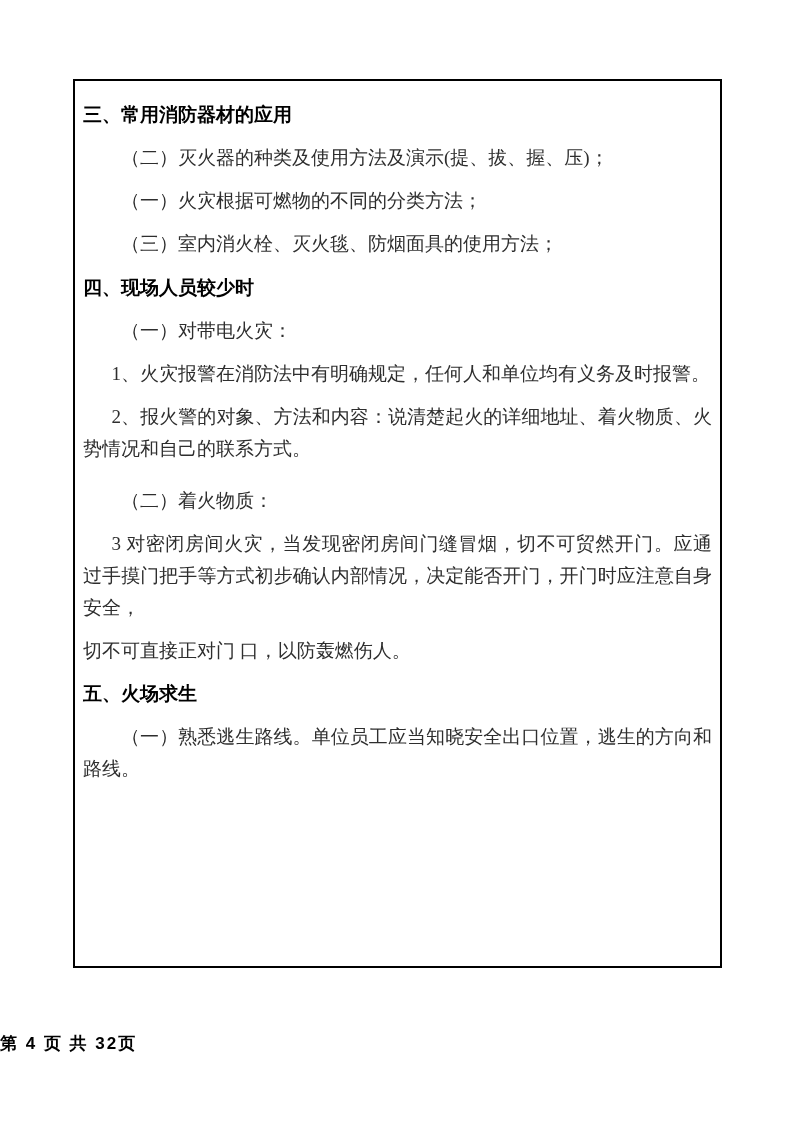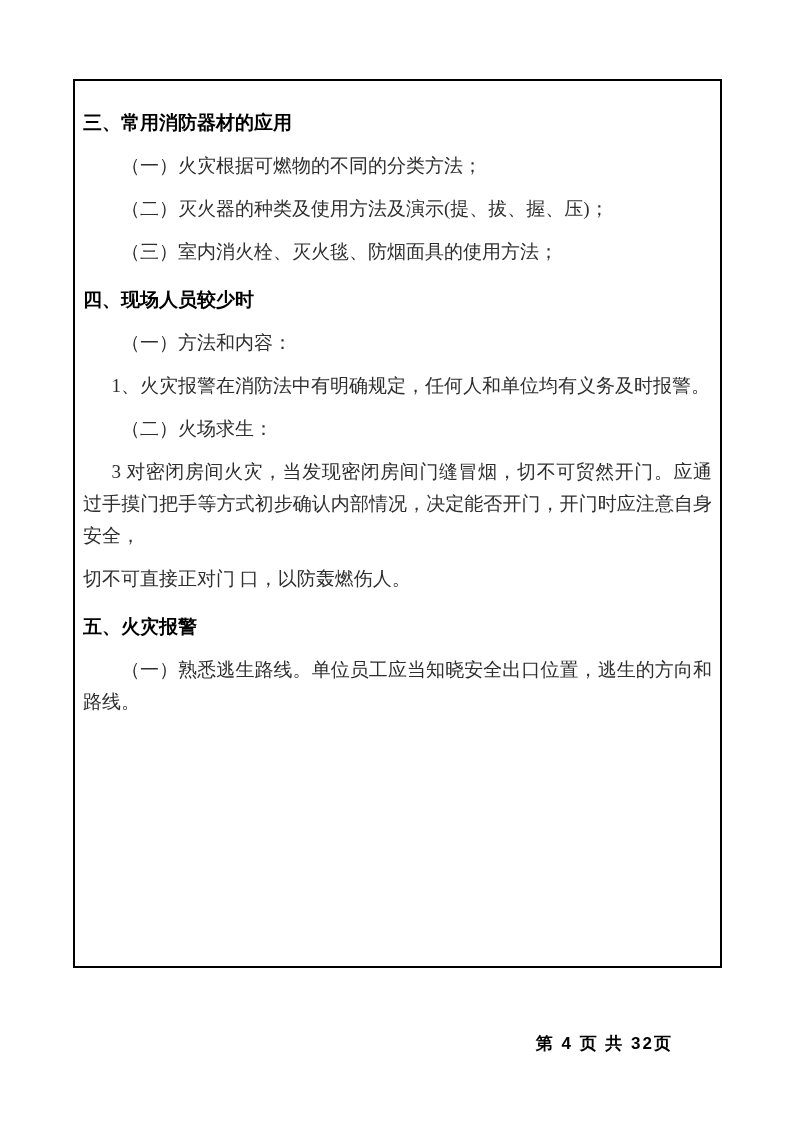--- a/index.html
+++ b/index.html
@@ -25,60 +25,61 @@
     font-size: 19px;
     line-height: 32px;
     color: #2e2e2e;
     text-align: justify;
     overflow: hidden;
   }
   .h {
     font-weight: bold;
     color: #000000;
     text-indent: 0;
-    margin: 16px 0 11px 0;
+    margin: 8px 0 11px 0;
   }
   .p {
     text-indent: 2em;
     margin: 0 0 11px 0;
   }
   .p-num {
     text-indent: 1.5em;
     margin: 0 0 11px 0;
   }
   .p-flush {
     text-indent: 0;
     margin: 0 0 11px 0;
   }
   .tight { margin-bottom: 12px; }
   .loose { margin-bottom: 20px; }
   .page-footer {
     position: absolute;
     left: 0;
     top: 1032px;
     width: 673px;
-    text-align: right;
+    text-align: left;
     font-family: "Liberation Sans", sans-serif;
     font-weight: bold;
     font-size: 17px;
     color: #000000;
     letter-spacing: 2px;
   }
 </style>
 </head>
 <body>
 
 <div class="doc-frame">
   <div class="h">三、常用消防器材的应用</div>
+  <div class="p">（二）灭火器的种类及使用方法及演示(提、拔、握、压)；</div>
   <div class="p">（一）火灾根据可燃物的不同的分类方法；</div>
-  <div class="p">（二）灭火器的种类及使用方法及演示(提、拔、握、压)；</div>
   <div class="p tight">（三）室内消火栓、灭火毯、防烟面具的使用方法；</div>
   <div class="h">四、现场人员较少时</div>
-  <div class="p">（一）方法和内容：</div>
+  <div class="p">（一）对带电火灾：</div>
   <div class="p-num">1、火灾报警在消防法中有明确规定，任何人和单位均有义务及时报警。</div>
-  <div class="p">（二）火场求生：</div>
+  <div class="p-num loose">2、报火警的对象、方法和内容：说清楚起火的详细地址、着火物质、火势情况和自己的联系方式。</div>
+  <div class="p">（二）着火物质：</div>
   <div class="p-num">3 对密闭房间火灾，当发现密闭房间门缝冒烟，切不可贸然开门。应通过手摸门把手等方式初步确认内部情况，决定能否开门，开门时应注意自身安全，</div>
   <div class="p-flush">切不可直接正对门 口，以防轰燃伤人。</div>
-  <div class="h">五、火灾报警</div>
+  <div class="h">五、火场求生</div>
   <div class="p">（一）熟悉逃生路线。单位员工应当知晓安全出口位置，逃生的方向和路线。</div>
 </div>
 
 <div class="page-footer">第 4 页 共 32页</div>
 
 </body></html>

